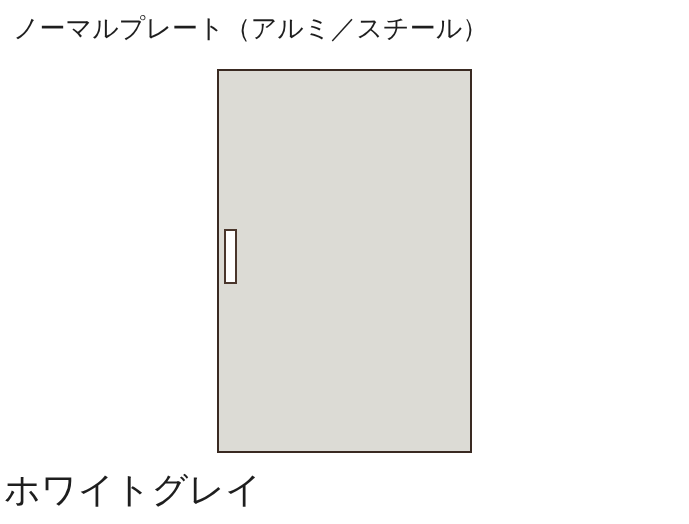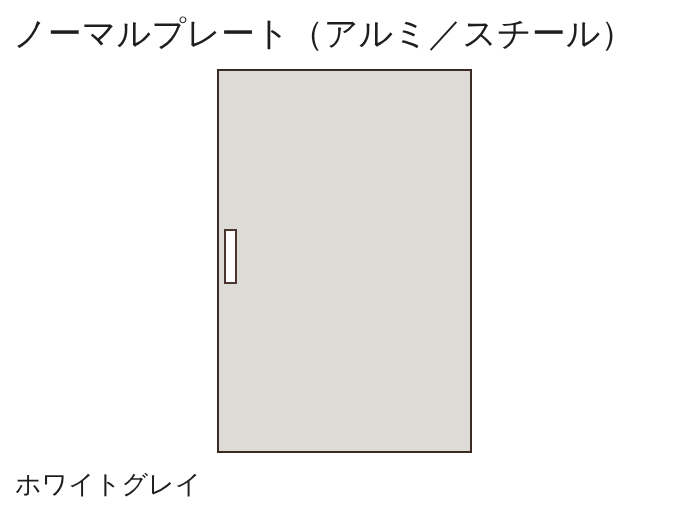--- a/index.html
+++ b/index.html
@@ -12,21 +12,21 @@
     width: 689px;
     height: 524px;
     background: #ffffff;
     overflow: hidden;
     font-family: "Liberation Sans", "DejaVu Sans", sans-serif;
   }
   .figure-title {
     position: absolute;
     left: 13px;
     top: 13px;
-    font-size: 34px;
+    font-size: 26px;
     line-height: 1.2;
     letter-spacing: 0px;
     color: #1e1e1e;
     white-space: nowrap;
   }
   .plate {
     position: absolute;
     left: 217px;
     top: 69px;
     width: 255px;
@@ -39,23 +39,23 @@
     position: absolute;
     left: 5px;              
     top: 158px;
     width: 9px;
     height: 51px;
     background: #ffffff;
     border: 2px solid #4a362c;
   }
   .color-caption {
     position: absolute;
-    left: 15px;
+    left: 4px;
     top: 470px;
-    font-size: 26px;
+    font-size: 36px;
     line-height: 1.1;
     color: #1e1e1e;
     white-space: nowrap;
   }
 </style>
 </head>
 <body>
 
 <div class="page">
 

